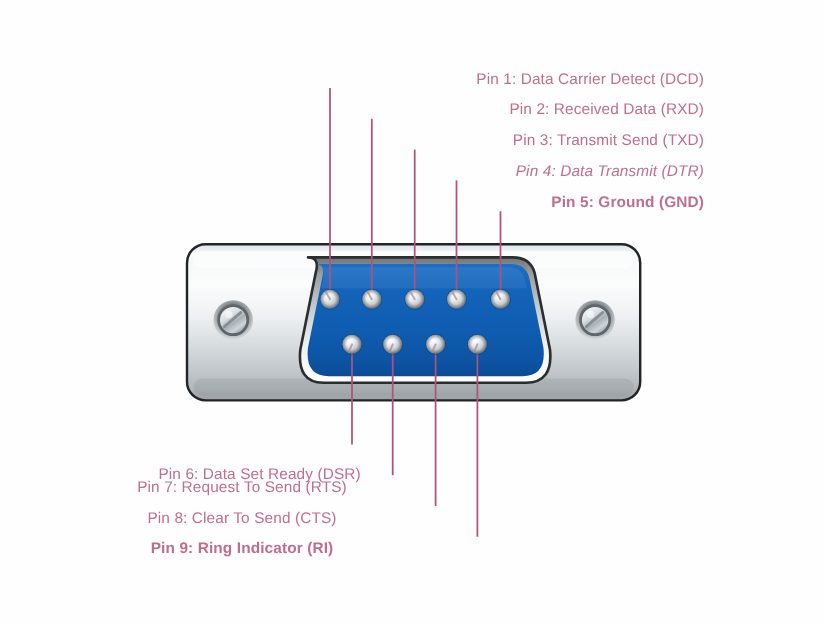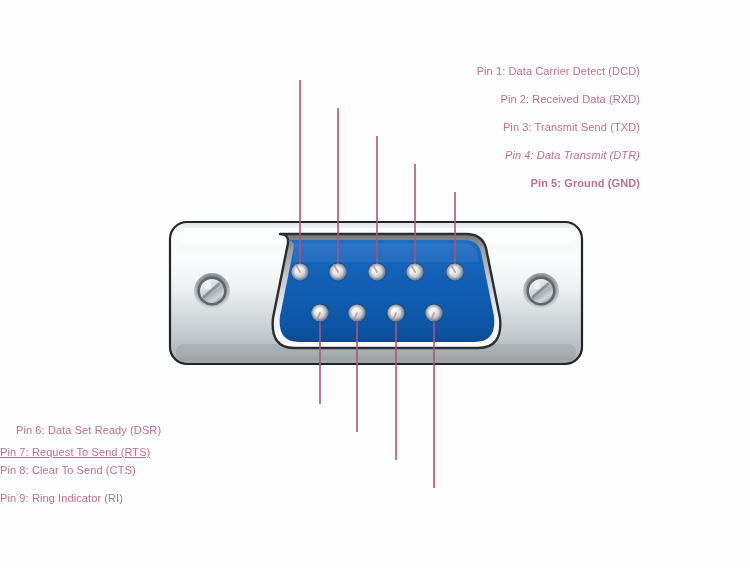--- a/index.html
+++ b/index.html
@@ -22,43 +22,43 @@
   }
   #diagram-svg {
     position: absolute;
     left: 0;
     top: 0;
     width: 750px;
     height: 568px;
   }
   .pin-label {
     position: absolute;
-    font-size: 11px;
+    font-size: 14px;
     line-height: 17px;
     letter-spacing: 0.1px;
     color: #bf6f8e;
     white-space: nowrap;
-    text-align: left;
+    text-align: center;
   }
   .label-top {
     right: 110px;
   }
   .label-bottom {
     left: 0;
     width: 440px;
   }
   #lbl-1 { top: 63px; }
   #lbl-2 { top: 91px; }
   #lbl-3 { top: 119px; }
   #lbl-4 { top: 147px; font-style: italic; }
   #lbl-5 { top: 175px; font-weight: bold; }
   #lbl-6 { top: 422px; margin-left: 16px; }
-  #lbl-7 { top: 444px; text-decoration: underline; }
+  #lbl-7 { top: 434px; }
   #lbl-8 { top: 462px; }
-  #lbl-9 { top: 490px; }
+  #lbl-9 { top: 490px; font-weight: bold; }
 </style>
 </head>
 <body>
 
 <div id="stage">
 
   <svg id="diagram-svg" viewBox="0 0 750 568">
     <defs>
 
       <linearGradient id="shellGrad" x1="0" y1="0" x2="0" y2="1">

